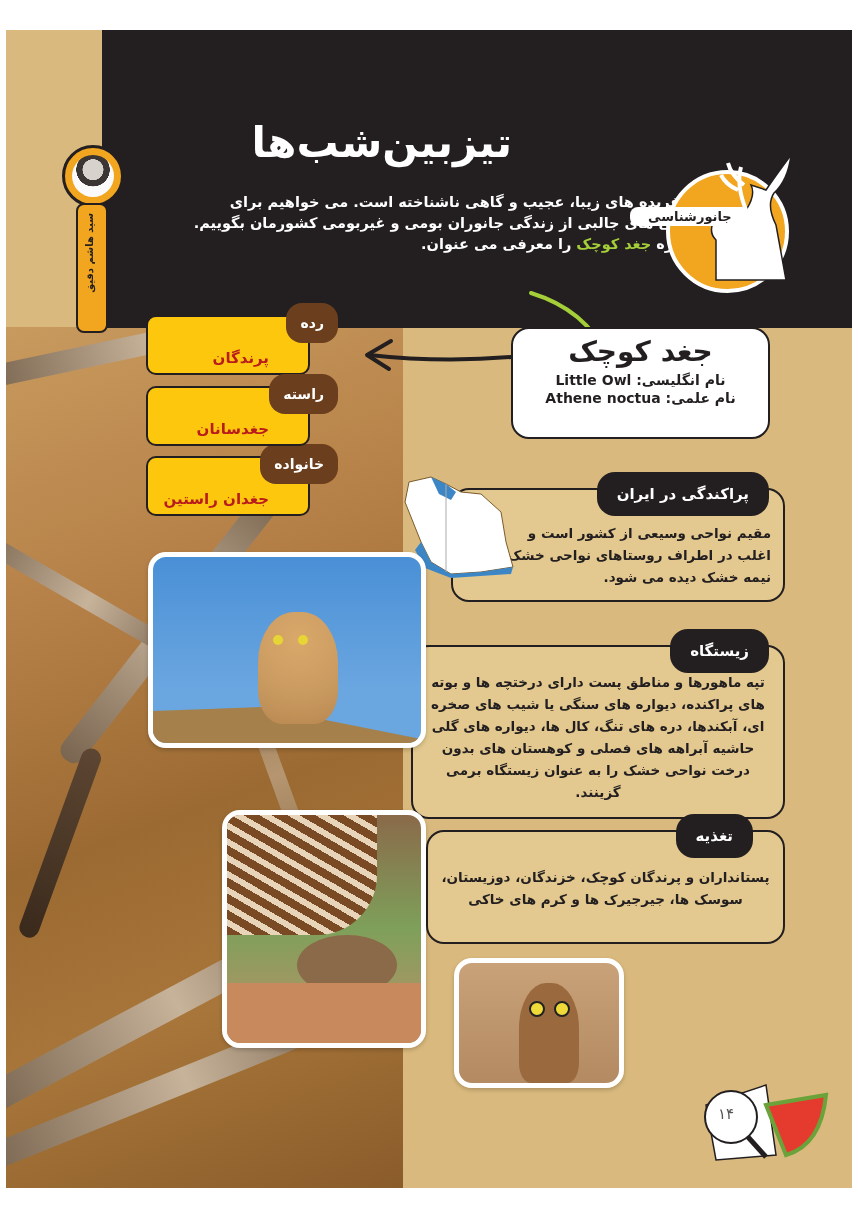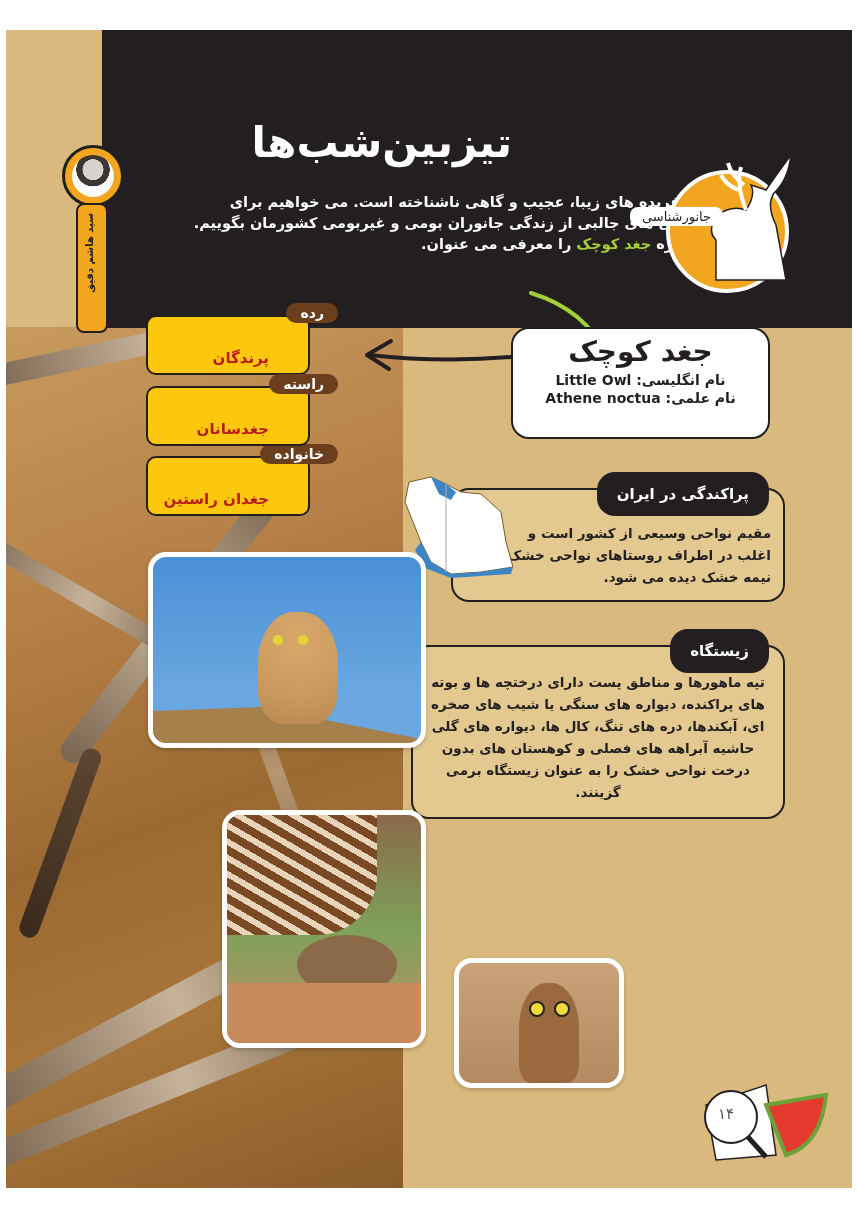--- a/index.html
+++ b/index.html
@@ -7,32 +7,32 @@
   .page{position:absolute;left:6px;top:30px;width:846px;height:1158px;background:#d9b97d;overflow:hidden;}
   .photo-bg{position:absolute;left:0;top:297px;width:397px;height:861px;
     background:linear-gradient(160deg,#c89a5e 0%,#b58047 30%,#9b6a32 55%,#a8763a 75%,#8a5c2a 100%);overflow:hidden;}
   .branch{position:absolute;background:linear-gradient(90deg,#7a6650,#c7b39a 50%,#6e5a44);border-radius:12px;transform-origin:left center;}
   .header{position:absolute;left:96px;top:0;width:750px;height:298px;background:#231f20;}
   .title{position:absolute;right:340px;top:88px;color:#fff;font-size:42px;font-weight:bold;direction:rtl;margin:0;}
   .intro{position:absolute;right:100px;top:162px;width:560px;color:#fff;font-size:14.5px;font-weight:bold;line-height:21px;direction:rtl;text-align:right;margin:0;}
   .intro .hl{color:#a4cf38;}
   .badge{position:absolute;left:610px;top:115px;width:180px;height:165px;}
   .badge-circle{position:absolute;left:50px;top:25px;width:115px;height:115px;border-radius:50%;background:#f2a51f;border:4px solid #fff;}
-  .badge-label{position:absolute;left:14px;top:62px;background:#fff;border-radius:8px;padding:2px 12px;color:#231f20;font-size:13px;font-weight:normal;direction:rtl;}
+  .badge-label{position:absolute;left:14px;top:62px;background:#fff;border-radius:8px;padding:2px 18px;color:#231f20;font-size:13px;font-weight:bold;direction:rtl;}
   .author{position:absolute;left:56px;top:115px;width:60px;height:200px;}
   .author-circle{position:absolute;left:0;top:0;width:56px;height:56px;border-radius:50%;background:#f2a51f;border:3px solid #231f20;}
   .author-face{position:absolute;left:7px;top:7px;width:42px;height:42px;border-radius:50%;background:radial-gradient(circle at 50% 35%,#d8d2cc 0 30%,#3b3533 31% 48%,#fafafa 49%);}
   .author-tag{position:absolute;left:14px;top:58px;width:28px;height:126px;background:#f2a51f;border:2px solid #231f20;border-radius:8px;}
   .author-name{position:absolute;left:6px;top:8px;writing-mode:vertical-rl;transform:rotate(180deg);font-size:10px;font-weight:bold;color:#231f20;white-space:nowrap;}
   .species-card{position:absolute;left:505px;top:297px;width:255px;height:108px;background:#fff;border:2.5px solid #231f20;border-radius:18px;text-align:center;direction:rtl;}
   .species-name{font-size:28px;font-weight:bold;margin:6px 0 4px;color:#231f20;}
   .species-line{font-size:14px;font-weight:bold;color:#231f20;margin:2px 2px;}
   .tax{position:absolute;left:140px;width:160px;height:56px;background:#fdc70e;border:2px solid #231f20;border-radius:10px;}
   .tax-value{position:absolute;right:39px;bottom:6px;font-size:15px;font-weight:bold;color:#b91c1c;direction:rtl;}
-  .tax-label{position:absolute;right:-30px;top:-14px;background:#6b3f1d;color:#fff;border-radius:16px;padding:2px 14px;font-size:14px;font-weight:bold;direction:rtl;}
+  .tax-label{position:absolute;right:-30px;top:-14px;background:#6b3f1d;color:#fff;border-radius:16px;padding:12px 14px;font-size:14px;font-weight:bold;direction:rtl;}
   .info-box{position:absolute;border:2px solid #231f20;border-radius:18px;background:#e3c98f;direction:rtl;text-align:center;}
   .info-title{position:absolute;top:-18px;background:#231f20;color:#fff;border-radius:18px;padding:13px 20px;font-size:15px;font-weight:bold;}
   .info-text{font-size:13.5px;font-weight:bold;color:#231f20;line-height:22px;margin:0;}
   .photo{position:absolute;border:5px solid #fff;border-radius:18px;overflow:hidden;box-shadow:0 2px 4px rgba(0,0,0,.2);}
   .iran-map{position:absolute;left:395px;top:442px;width:115px;height:110px;}
   .page-no{position:absolute;left:690px;top:1035px;width:150px;height:100px;}
 </style>
 </head>
 <body>
 
@@ -125,20 +125,24 @@
     <path d="M30 5 L45 12 L55 20 L50 28 L38 22 Z" fill="#3d86c6"></path>
     <path d="M20 70 L30 90 L50 102 L80 100 L112 95 L110 102 L50 106 L24 96 L14 78 Z" fill="#3d86c6"></path>
     <path d="M45 12 L45 100" stroke="#aaa" stroke-width="1"></path>
   </svg>
 
   <div class="info-box" style="left:405px;top:615px;width:370px;height:170px;">
     <div class="info-title" style="right:14px;">زیستگاه</div>
     <p class="info-text" style="margin:24px 17px 0;">تپه ماهورها و مناطق پست دارای درختچه ها و بوته های پراکنده، دیواره های سنگی یا شیب های صخره ای، آبکندها، دره های تنگ، کال ها، دیواره های گلی حاشیه آبراهه های فصلی و کوهستان های بدون درخت نواحی خشک را به عنوان زیستگاه برمی گزینند.</p>
   </div>
 
+  <div class="info-box" style="left:420px;top:800px;width:355px;height:110px;">
+    <div class="info-title" style="right:30px;">تغذیه</div>
+    <p class="info-text" style="margin:34px 12px 0;">پستانداران و پرندگان کوچک، خزندگان، دوزیستان، سوسک ها، جیرجیرک ها و کرم های خاکی</p>
+  </div>
 
   <div class="photo" style="left:142px;top:522px;width:268px;height:186px;background:linear-gradient(180deg,#4a90d6 0%,#6aa6e0 70%);">
     <div style="position:absolute;left:0;bottom:0;width:100%;height:40px;background:#a5804a;clip-path:polygon(0 20%,40% 10%,100% 90%,100% 100%,0 100%);"></div>
     <div style="position:absolute;left:105px;top:55px;width:80px;height:112px;border-radius:45% 45% 30% 30%;background:radial-gradient(circle at 50% 25%,#d9a86a,#c99a60 60%,#b88850);"></div>
     <div style="position:absolute;left:120px;top:78px;width:10px;height:10px;border-radius:50%;background:#e7d535;"></div>
     <div style="position:absolute;left:145px;top:78px;width:10px;height:10px;border-radius:50%;background:#e7d535;"></div>
   </div>
 
   <div class="photo" style="left:216px;top:780px;width:194px;height:228px;background:linear-gradient(180deg,#8a6a4a 0%,#7ea05a 50%,#c0906a 100%);">
     <div style="position:absolute;left:0;top:0;width:150px;height:120px;background:repeating-linear-gradient(30deg,#7a4a25 0 8px,#e8d4b8 8px 14px);border-bottom-right-radius:60px;"></div>

